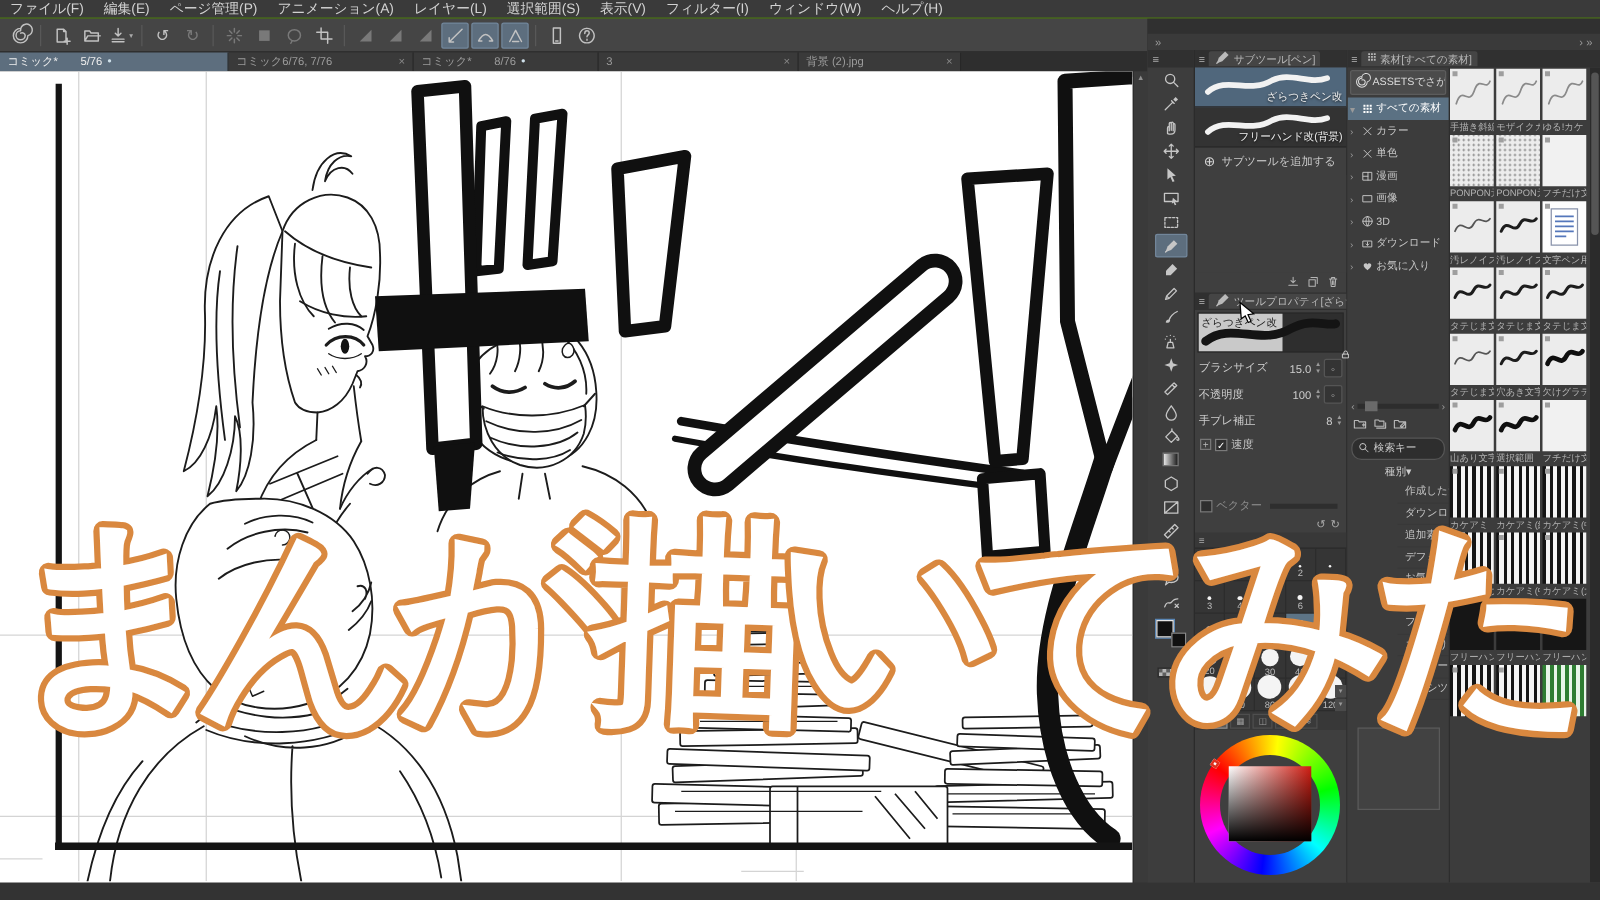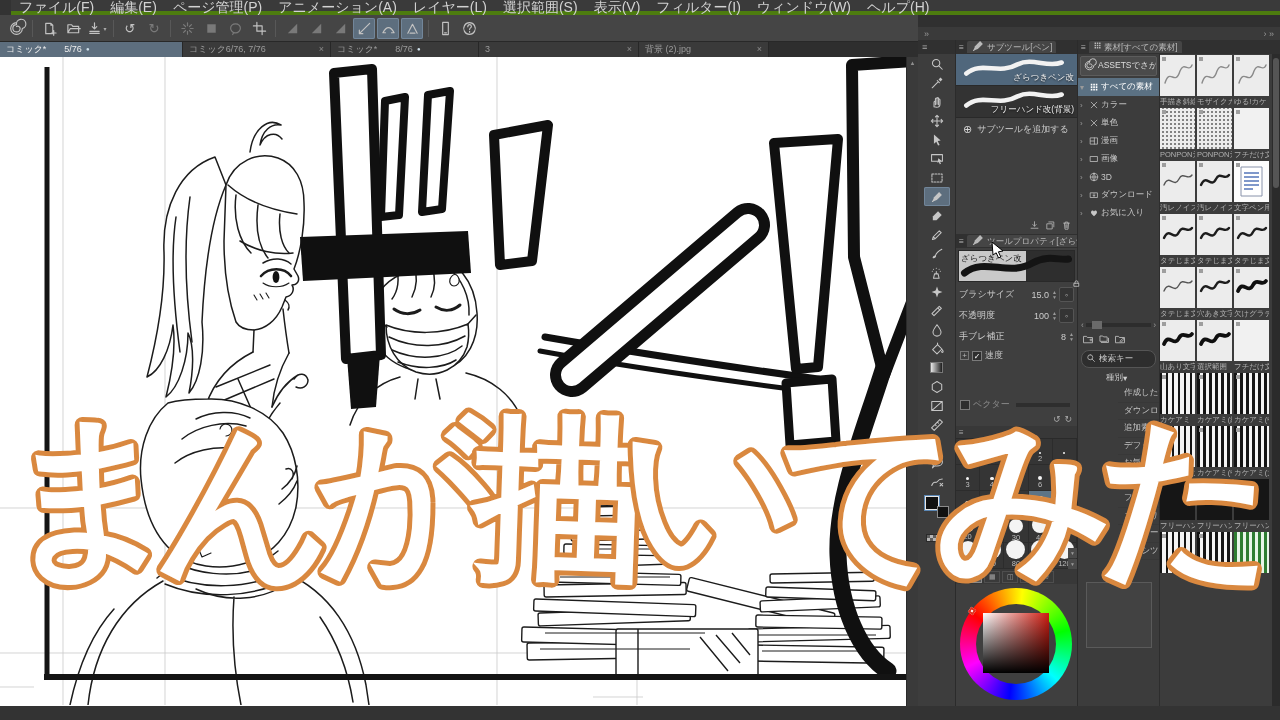--- a/index.html
+++ b/index.html
@@ -1,21 +1,21 @@
 <!DOCTYPE html>
 <html><head>
 <meta charset="utf-8">
 <style>
   html,body{margin:0;padding:0;width:1280px;height:720px;overflow:hidden;background:#2c2c2c;}
   *{box-sizing:border-box;}
   .app{position:relative;width:1280px;height:720px;background:#333;overflow:hidden;
        font-family:"Liberation Sans","DejaVu Sans",sans-serif;color:#ccc;-webkit-font-smoothing:antialiased;}
   
   .titlebar{height:14px;background:#262626;font-size:9px;line-height:14px;text-align:center;color:#a9a9a9;white-space:nowrap;overflow:hidden;}
-  .menubar{height:15px;background:#3a3a3a;display:flex;font-size:14px;line-height:14px;color:#d2d2d2;border-bottom:4px solid #4d7c0f;margin-left:11px;}
+  .menubar{height:15px;background:#3a3a3a;display:flex;font-size:11px;line-height:14px;color:#d2d2d2;border-bottom:1px solid #4d7c0f;}
   .menu-item{padding:0 8px;cursor:default;}
   .content{display:flex;height:691px;}
   .left{width:918px;display:flex;flex-direction:column;}
   .toolbar{height:27px;background:#454545;display:flex;align-items:center;padding-left:4px;border-bottom:1px solid #282828;}
   .tb-btn{width:22px;height:21px;display:flex;align-items:center;justify-content:center;border-radius:2px;margin:0 1px;color:#c2c2c2;position:relative;}
   .tb-btn.active{background:#5d6e7e;box-shadow:inset 0 0 0 1px #72869a;}
   .tb-btn.disabled{opacity:.42;}
   .tb-sep{width:1px;height:17px;background:#585858;margin:0 4px;}
   .tb-glyph{font-size:13px;line-height:13px;}
   .caret{font-size:6px;color:#aaa;margin-left:1px;}
@@ -114,21 +114,21 @@
   .assets-btn{height:20px;margin:2px;background:#4b4b4b;border:1px solid #5c5c5c;border-radius:2px;display:flex;align-items:center;gap:3px;padding:0 3px;color:#ddd;white-space:nowrap;overflow:hidden;flex:none;}
   .tree-item{height:18px;display:flex;align-items:center;gap:2px;padding:0 2px;color:#c7c7c7;white-space:nowrap;overflow:hidden;flex:none;}
   .tree-item.selected{background:#5b7183;color:#fff;}
   .tree-item .chev{width:7px;color:#9a9a9a;font-size:8px;flex:none;}
   .mat-spacer{height:96px;flex:none;}
   .mat-slider{height:14px;display:flex;align-items:center;gap:2px;padding:0 3px;color:#999;flex:none;}
   .mat-slider .trk{flex:1;height:4px;background:#2d2d2d;position:relative;}
   .mat-slider .th{position:absolute;left:6px;top:-2px;width:10px;height:8px;background:#6a6a6a;}
   .mat-folders{height:16px;display:flex;align-items:center;gap:4px;padding:0 4px;color:#b9b9b9;flex:none;}
   .search-btn{height:18px;margin:2px 3px;background:#2e2e2e;border:1px solid #555;border-radius:8px;display:flex;align-items:center;gap:3px;padding:0 4px;color:#c9c9c9;white-space:nowrap;overflow:hidden;flex:none;}
-  .type-row{height:15px;display:flex;align-items:center;justify-content:flex-start;padding:0 4px;color:#cfcfcf;flex:none;margin-left:24px;}
+  .type-row{height:15px;display:flex;align-items:center;justify-content:center;padding:0 4px;color:#cfcfcf;flex:none;}
   .cat-item{height:17.5px;display:flex;align-items:center;padding:0 6px;color:#c3c3c3;white-space:nowrap;overflow:hidden;flex:none;border-bottom:1px solid rgba(0,0,0,.06);margin-left:40px;}
   .mat-preview{width:66px;height:66px;margin:22px 6px 0 8px;background:#424242;border:1px solid #5a5a5a;flex:none;}
   .mat-grid{width:112px;display:flex;flex-direction:column;gap:1px;padding-top:1px;height:560px;overflow:hidden;}
   .mrow{display:flex;gap:1px;flex:none;}
   .mcell{width:36px;display:flex;flex-direction:column;}
   .mthumb{position:relative;width:35px;height:41px;background:#ececec;overflow:hidden;}
   .mthumb .mk{position:absolute;left:2px;top:2px;width:4px;height:4px;background:#9e9e9e;}
   .mthumb svg{position:absolute;left:0;top:0;width:35px;height:41px;}
   .mlabel{width:35px;height:11px;line-height:11px;font-size:7.5px;color:#b2b2b2;white-space:nowrap;overflow:hidden;}
   .mt-speckle{background-color:#ececec;background-image:radial-gradient(#7e7e7e .7px,transparent 1px);background-size:4px 4px;background-position:1px 2px;}

